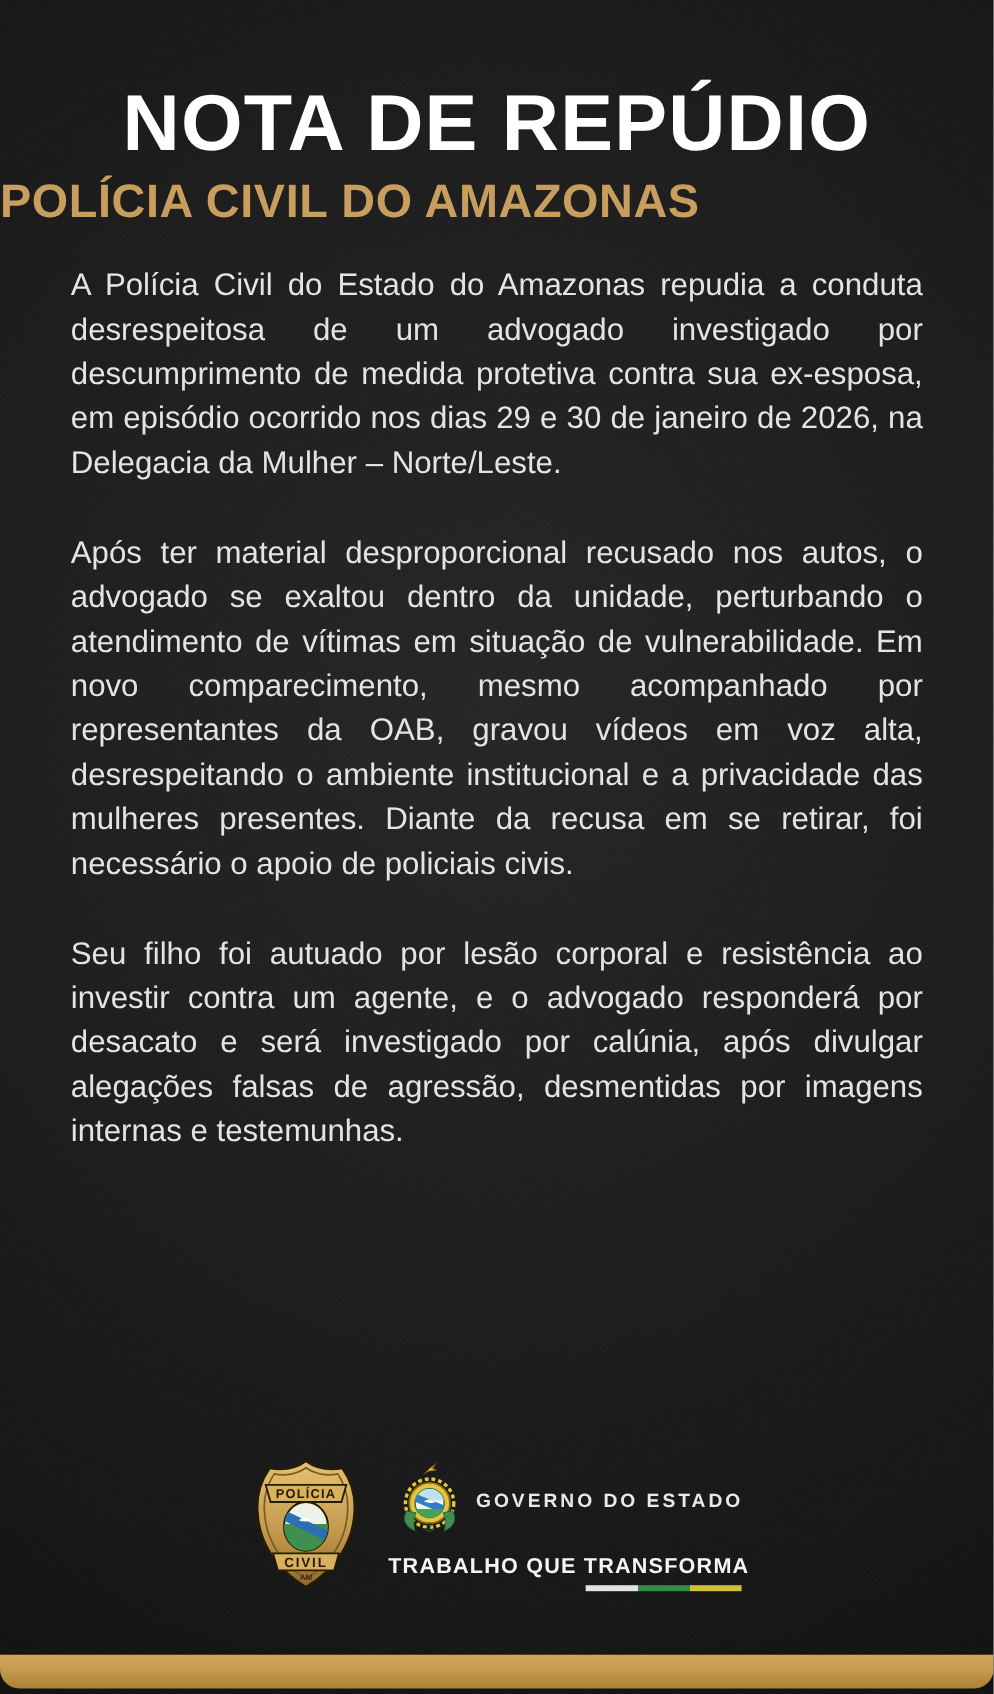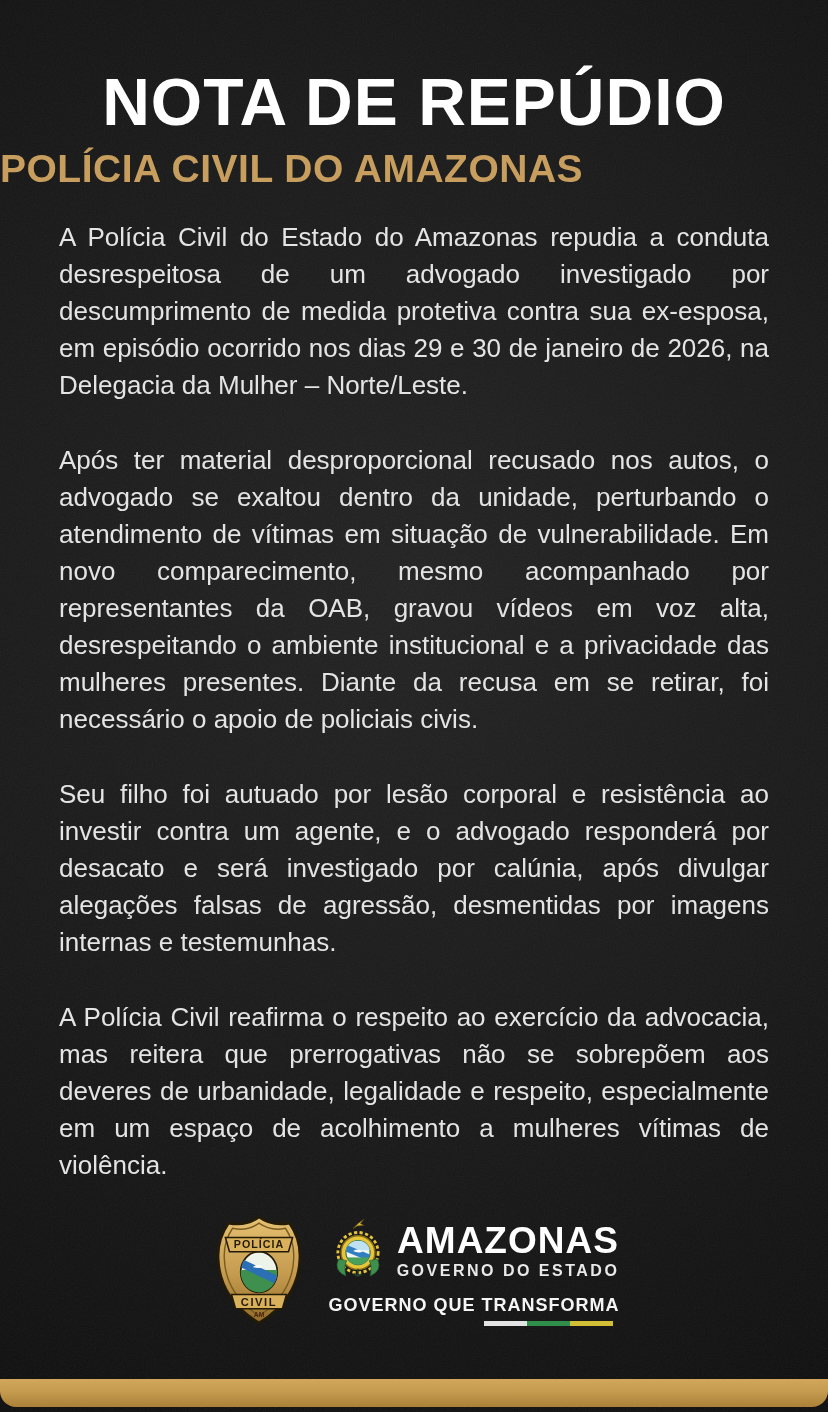--- a/index.html
+++ b/index.html
@@ -85,21 +85,20 @@
   <rect width="100%" height="100%" fill="transparent" filter="url(#grain)"></rect>
 </svg>
 
 <h1 class="layer title">NOTA DE REPÚDIO</h1>
 <h2 class="layer subtitle">POLÍCIA CIVIL DO AMAZONAS</h2>
 
 <main class="layer content">
   <p>A Polícia Civil do Estado do Amazonas repudia a conduta desrespeitosa de um advogado investigado por descumprimento de medida protetiva contra sua ex-esposa, em episódio ocorrido nos dias 29 e 30 de janeiro de 2026, na Delegacia da Mulher – Norte/Leste.</p>
   <p>Após ter material desproporcional recusado nos autos, o advogado se exaltou dentro da unidade, perturbando o atendimento de vítimas em situação de vulnerabilidade. Em novo comparecimento, mesmo acompanhado por representantes da OAB, gravou vídeos em voz alta, desrespeitando o ambiente institucional e a privacidade das mulheres presentes. Diante da recusa em se retirar, foi necessário o apoio de policiais civis.</p>
   <p>Seu filho foi autuado por lesão corporal e resistência ao investir contra um agente, e o advogado responderá por desacato e será investigado por calúnia, após divulgar alegações falsas de agressão, desmentidas por imagens internas e testemunhas.</p>
-  <p>A Polícia Civil reafirma o respeito ao exercício da advocacia, mas reitera que prerrogativas não se sobrepõem aos deveres de urbanidade, legalidade e respeito, especialmente em um espaço de acolhimento a mulheres vítimas de violência.</p>
 </main>
 
 <footer class="layer footer">
 
   <svg viewBox="0 0 100 112" width="102" height="114" xmlns="http://www.w3.org/2000/svg">
     <defs>
       <linearGradient id="gold" x1="0" y1="0" x2="0" y2="1">
         <stop offset="0" stop-color="#e6c172"></stop>
         <stop offset="0.55" stop-color="#c49a4e"></stop>
         <stop offset="1" stop-color="#8f6b28"></stop>
@@ -140,25 +139,24 @@
         <circle cx="36" cy="44" r="15" fill="#f2f6ef" stroke="#2c6b3f" stroke-width="1.4"></circle>
         <g clip-path="url(#amzClip)">
           <rect x="21" y="29" width="30" height="12" fill="#bfe2f2"></rect>
           <path d="M20,38 L54,52" stroke="#2f7fc1" stroke-width="8"></path>
           <path d="M30,42 q6,-4 12,1 q-6,2 -12,-1 z" fill="#ffffff"></path>
           <rect x="21" y="50" width="30" height="10" fill="#49a05a"></rect>
         </g>
         <path d="M36,64 v10 m-5,-4 q5,6 10,0" fill="none" stroke="#24402b" stroke-width="2"></path>
       </svg>
       <div class="gov-names">
-        <div class="gov-name">AMAZONAS</div>
         <div class="gov-tagline">GOVERNO DO ESTADO</div>
       </div>
     </div>
-    <div class="gov-slogan">GOVERNO QUE TRANSFORMA</div>
+    <div class="gov-slogan">TRABALHO QUE TRANSFORMA</div>
     <div class="slogan-bar">
       <span style="background: rgb(227, 227, 227);"></span>
       <span style="background: rgb(47, 143, 74);"></span>
       <span style="background: rgb(210, 191, 53);"></span>
     </div>
   </div>
 
 </footer>
 
 <div class="layer gold-bar"></div>

